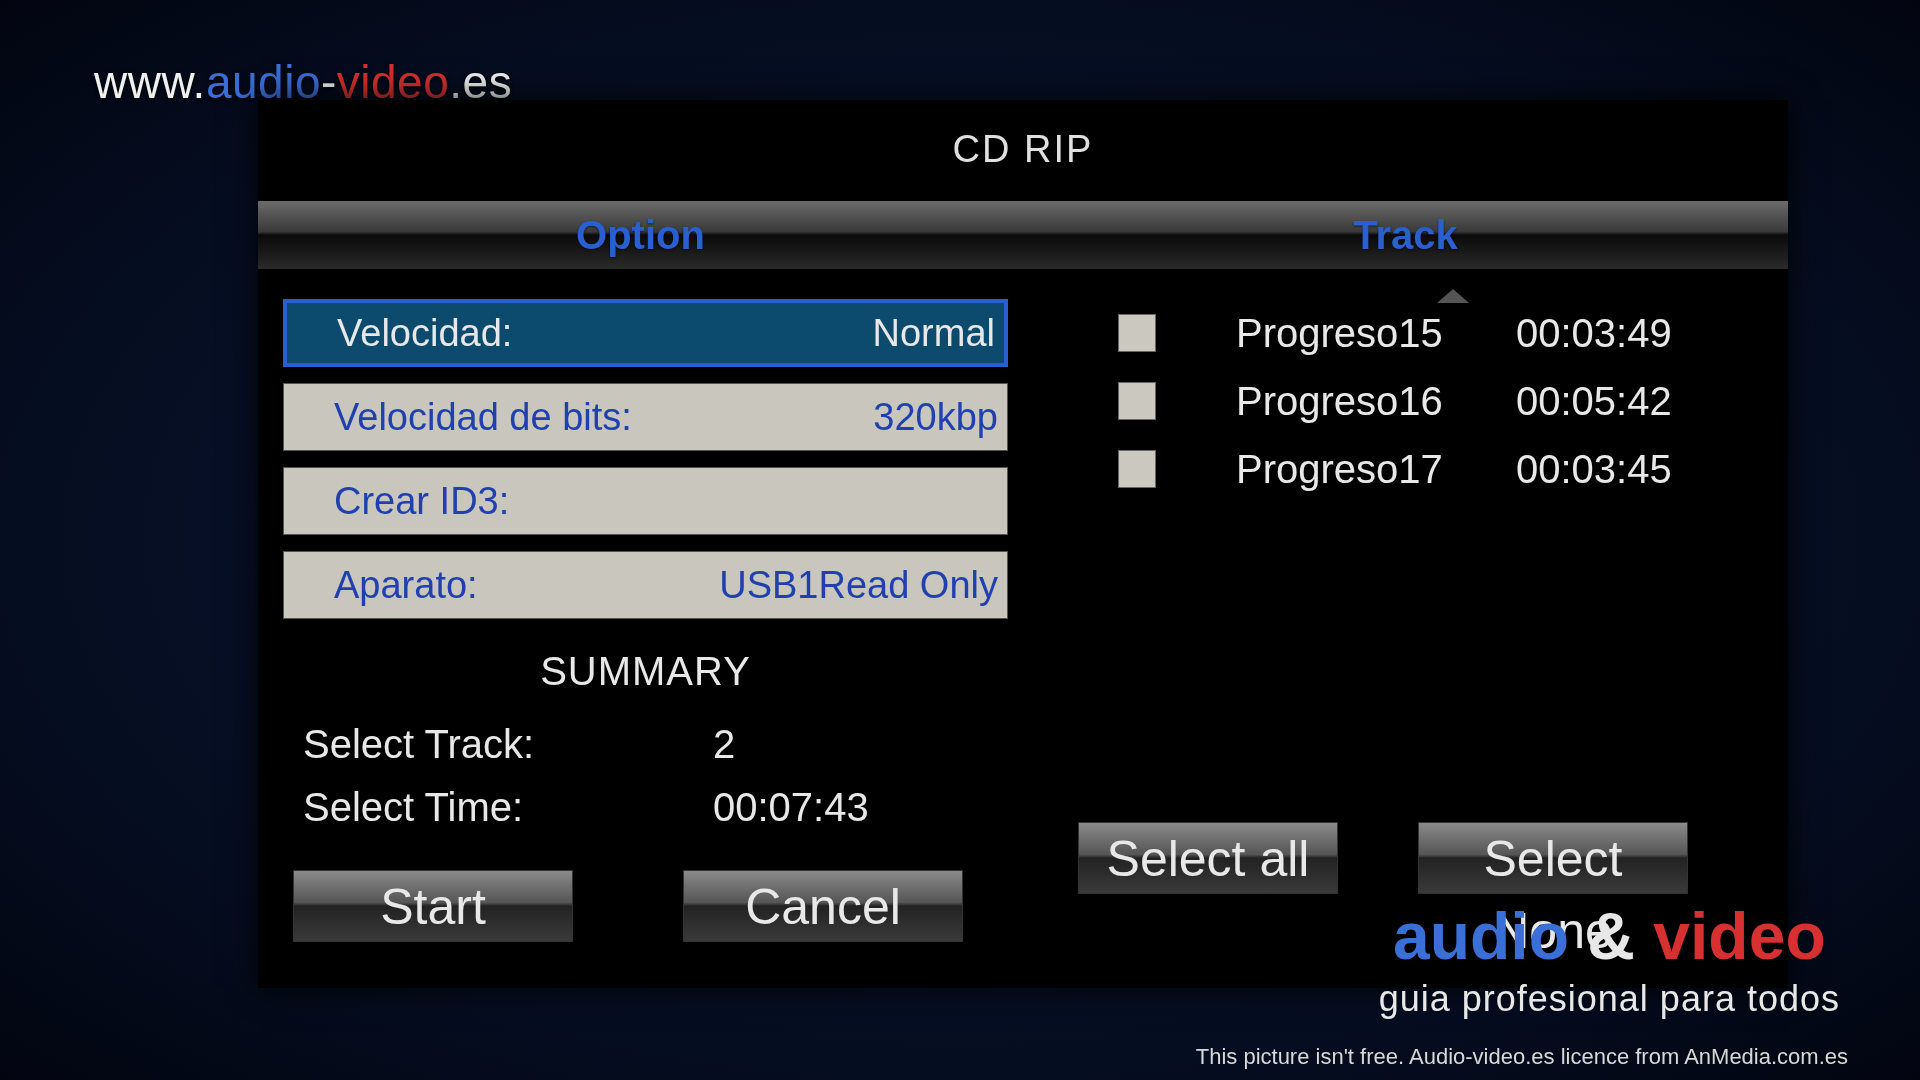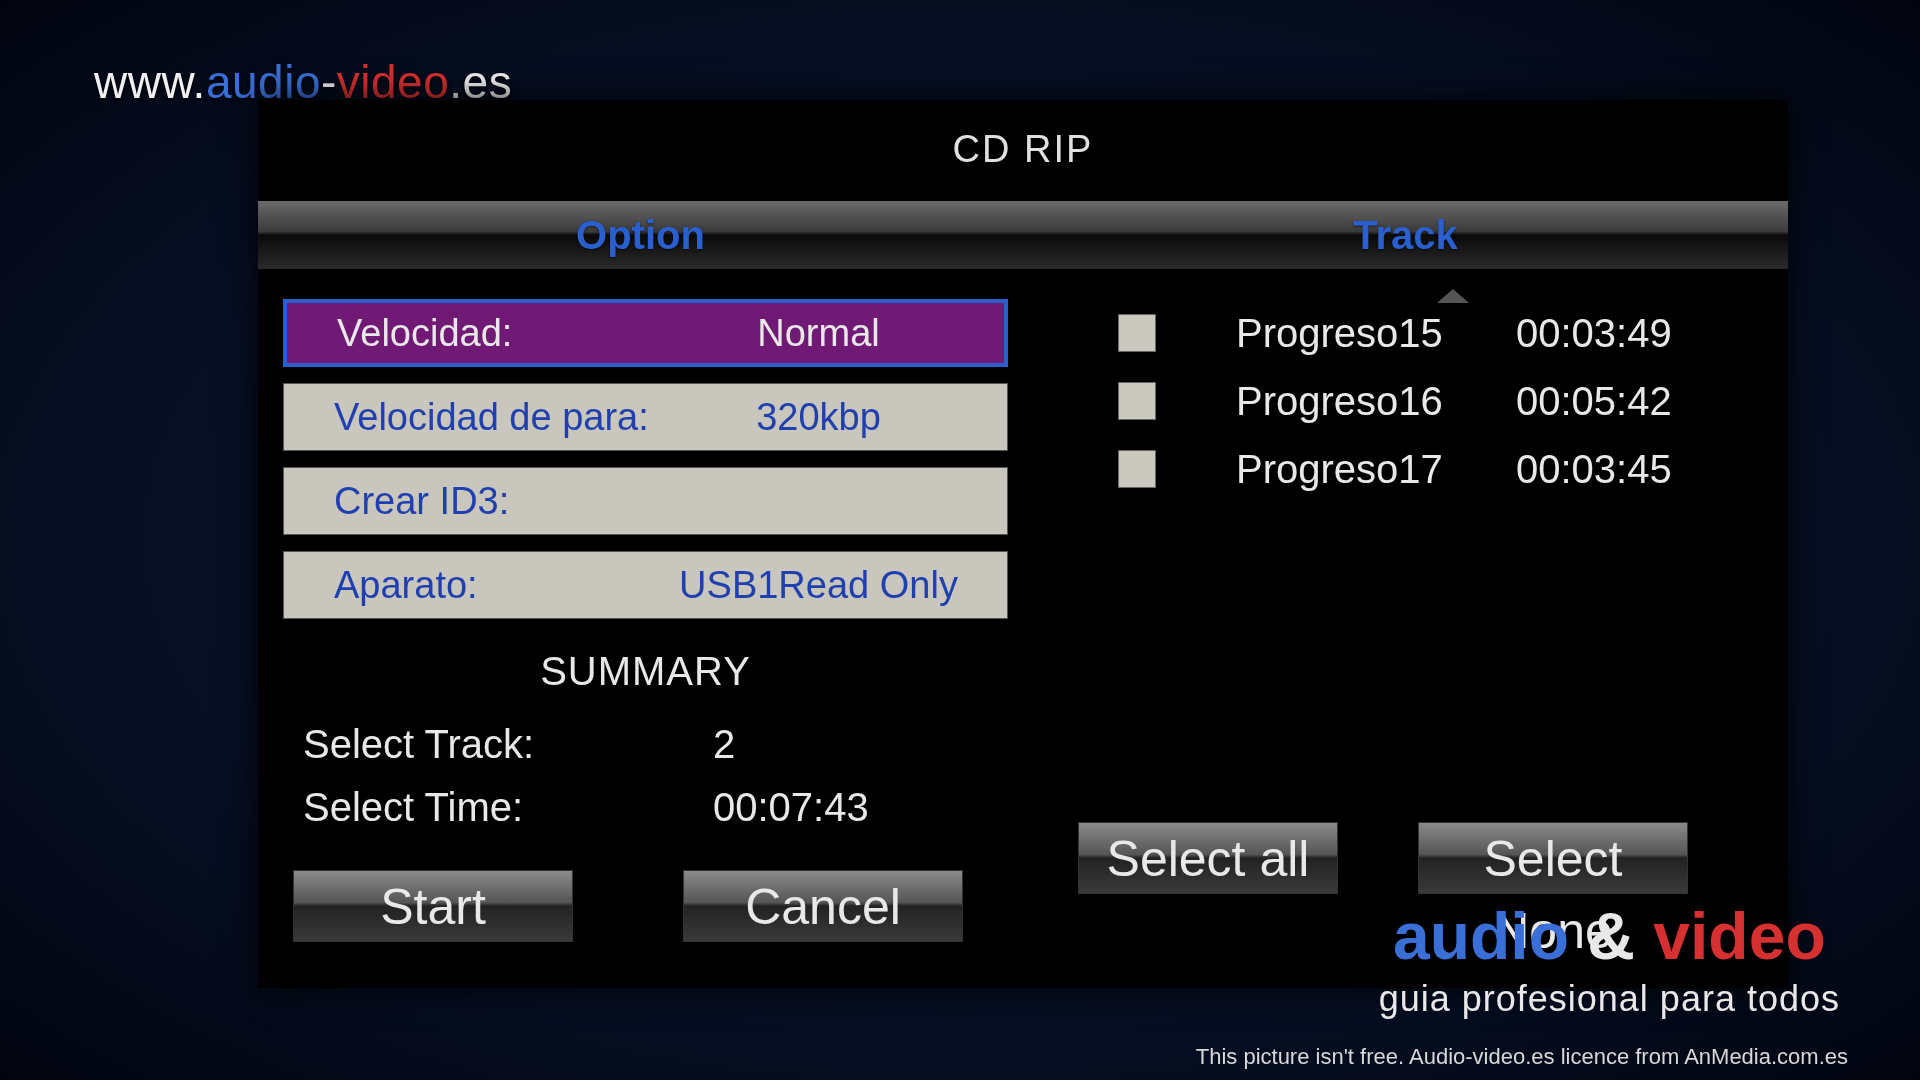--- a/index.html
+++ b/index.html
@@ -71,39 +71,39 @@
   }
   .opt-row {
     height: 68px;
     margin-bottom: 16px;
     border: 1px solid #555;
     display: flex;
     align-items: center;
     font-size: 38px;
   }
   .opt-row.selected {
-    background: #701a75;
+    background: #0c4a6e;
     border: 4px solid #2a5fd0;
   }
   .opt-row.selected .opt-label,
   .opt-row.selected .opt-value { color: #e8e8e8; }
   .opt-row.inactive {
     background: #c8c6bd;
   }
   .opt-row.inactive .opt-label,
   .opt-row.inactive .opt-value { color: #2040b0; }
   .opt-label {
     width: 370px;
     padding-left: 50px;
     white-space: nowrap;
   }
   .opt-value {
     flex: 1;
-    text-align: center;
-    padding-right: 24px;
+    text-align: right;
+    padding-right: 9px;
     white-space: nowrap;
   }
 
   .summary-title {
     text-align: center;
     font-size: 40px;
     color: #e8e8e8;
     margin: 30px 0 28px 0;
     letter-spacing: 1px;
   }
@@ -217,21 +217,21 @@
 
   <div class="body">
 
     <div class="options-col">
 
       <div class="opt-row selected">
         <div class="opt-label">Velocidad:</div>
         <div class="opt-value">Normal</div>
       </div>
       <div class="opt-row inactive">
-        <div class="opt-label">Velocidad de para:</div>
+        <div class="opt-label">Velocidad de bits:</div>
         <div class="opt-value">320kbp</div>
       </div>
       <div class="opt-row inactive">
         <div class="opt-label">Crear ID3:</div>
         <div class="opt-value"></div>
       </div>
       <div class="opt-row inactive">
         <div class="opt-label">Aparato:</div>
         <div class="opt-value">USB1Read Only</div>
       </div>

